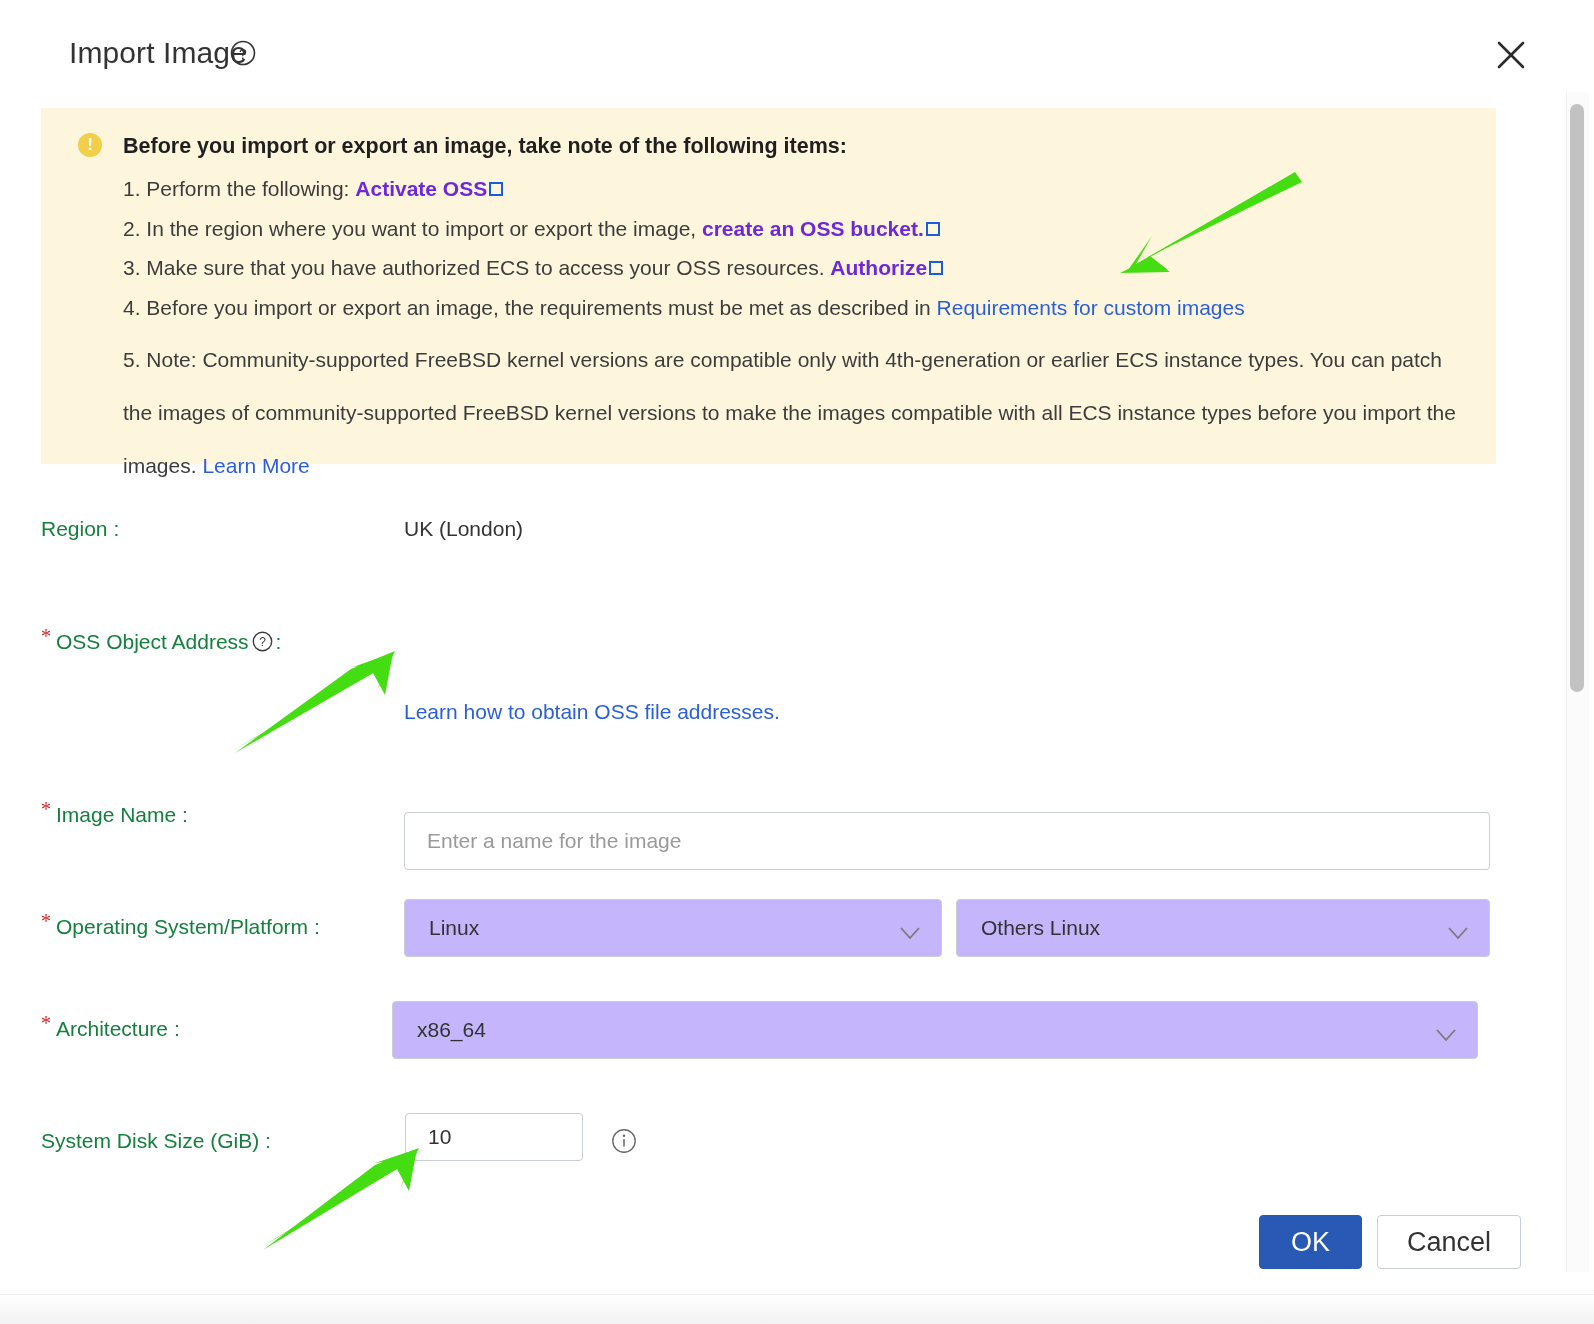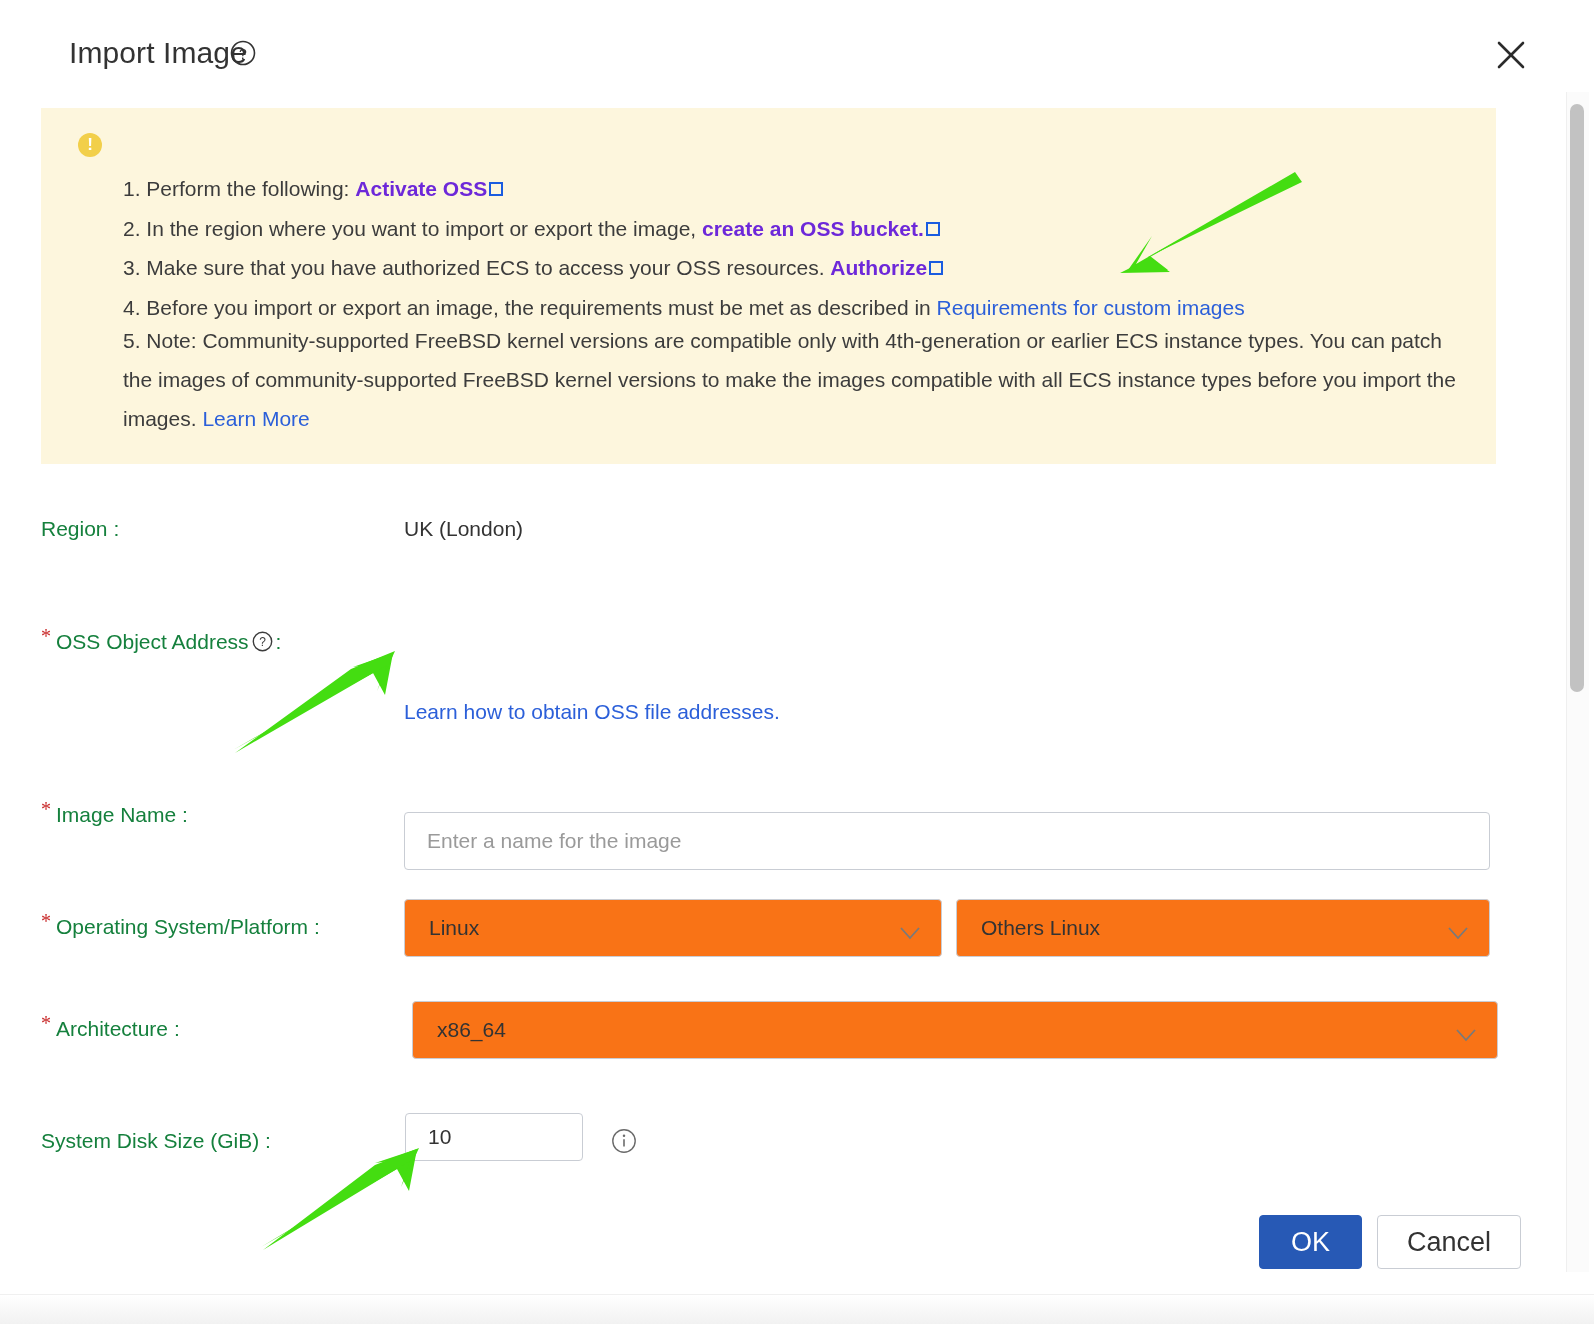--- a/index.html
+++ b/index.html
@@ -98,25 +98,25 @@
     white-space: nowrap;
     line-height: 30px;
   }
   .ni1 { top: 174px; }
   .ni2 { top: 214px; }
   .ni3 { top: 253px; }
   .ni4 { top: 293px; }
   .notice-para {
     position: absolute;
     left: 123px;
-    top: 321px;
+    top: 333px;
     width: 1345px;
     font-size: 21px;
     color: #3c3c3c;
-    line-height: 39px;
+    line-height: 53px;
   }
   .lnk {
     color: #2b5fd9;
     text-decoration: none;
     cursor: pointer;
   }
   .lnk-b { font-weight: bold; color: #6d28d9; }
   .ext {
     display: inline-block;
     width: 16px;
@@ -158,21 +158,21 @@
     padding: 0 22px;
     outline: none;
   }
   .txt-input::placeholder { color: #9a9a9a; }
 
   .sel-box {
     position: absolute;
     box-sizing: border-box;
     border: 1px solid #c9cdd4;
     border-radius: 4px;
-    background: #f97316;
+    background: #c4b5fd;
     font-size: 21px;
     color: #333333;
     cursor: pointer;
   }
   .sel-text {
     position: absolute;
     left: 24px;
     top: 50%;
     transform: translateY(-50%);
     white-space: nowrap;
@@ -280,20 +280,21 @@
         <line x1="5" y1="5" x2="29" y2="29" stroke="#2b2b2b" stroke-width="2.6" stroke-linecap="round"></line>
         <line x1="29" y1="5" x2="5" y2="29" stroke="#2b2b2b" stroke-width="2.6" stroke-linecap="round"></line>
       </svg>
     </div>
   </div>
 
   <div class="notice"></div>
 
   <div class="notice-icon">!</div>
 
+  <div class="notice-title">Before you import or export an image, take note of the following items:</div>
 
   <div class="notice-item ni1">
     <span>1.</span>
     <span>Perform the following: </span><a class="lnk lnk-b">Activate OSS</a><span class="ext"><svg width="16" height="16" viewBox="0 0 16 16">
           <path d="M1.2 4.2 H7 V14.8 H1.2 Z M1.2 4.2 H14.8 V1.2 H1.2 Z M7 14.8 H14.8 V4.2 H7 Z" fill="none"></path>
           <path d="M2 2 H14 V14 H2 Z" fill="none" stroke="#1a5ce0" stroke-width="2"></path>
           <path d="M6 10 L12 4 M8.2 4 H12 V7.8" fill="none" stroke="#fdf6dd" stroke-width="1.7"></path>
         </svg></span>
   </div>
 
@@ -355,21 +356,21 @@
     <span class="sel-text">Others Linux</span>
     <span class="sel-caret">
       <svg width="22" height="14" viewBox="0 0 22 14">
           <path d="M2 2 L11 12 L20 2" fill="none" stroke="#7a7a7a" stroke-width="1.8"></path>
         </svg>
     </span>
   </div>
 
   <div class="req-star" style="left:41px; top:1012px;">*</div>
   <div class="f-label" style="left:56px; top:1017px;">Architecture :</div>
-  <div class="sel-box" style="left:412px; top:1001px; width:1086px; height:58px;">
+  <div class="sel-box" style="left:392px; top:1001px; width:1086px; height:58px;">
     <span class="sel-text">x86_64</span>
     <span class="sel-caret">
       <svg width="22" height="14" viewBox="0 0 22 14">
           <path d="M2 2 L11 12 L20 2" fill="none" stroke="#7a7a7a" stroke-width="1.8"></path>
         </svg>
     </span>
   </div>
 
   <div class="f-label" style="left:41px; top:1129px;">System Disk Size (GiB) :</div>
   <input class="txt-input" style="left: 405px; top: 1113px; width: 178px; height: 48px;" value="10">

